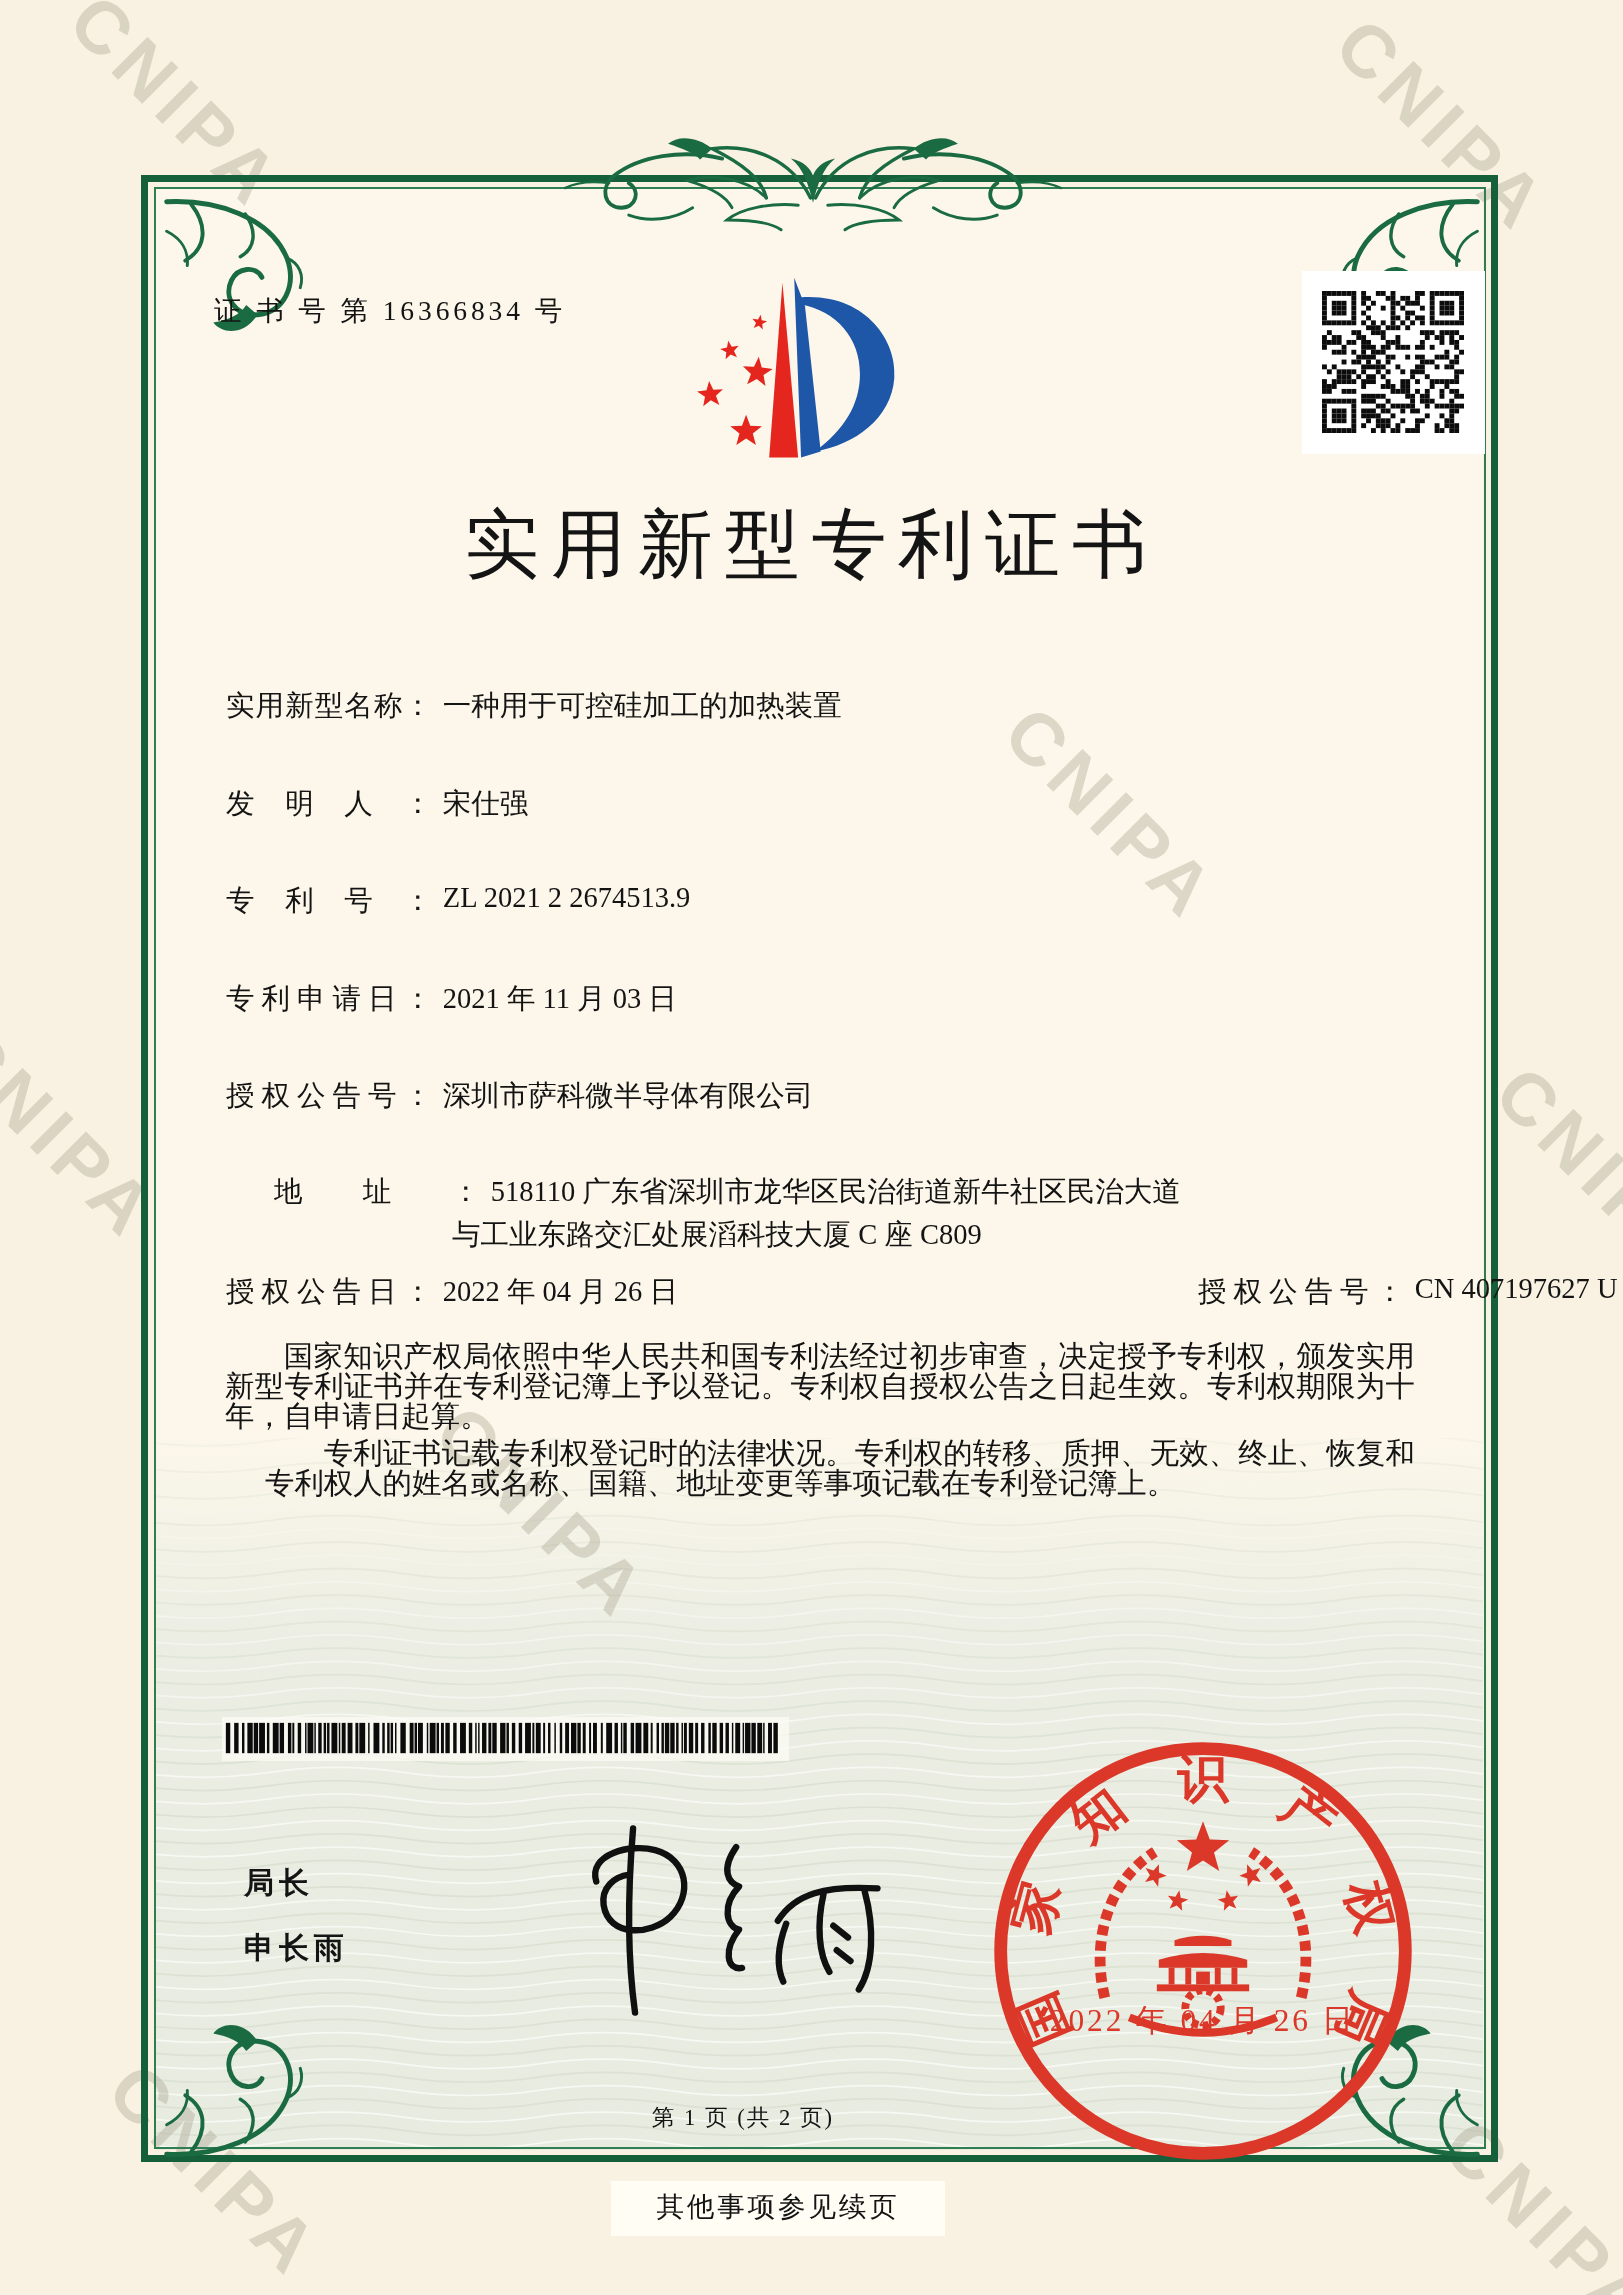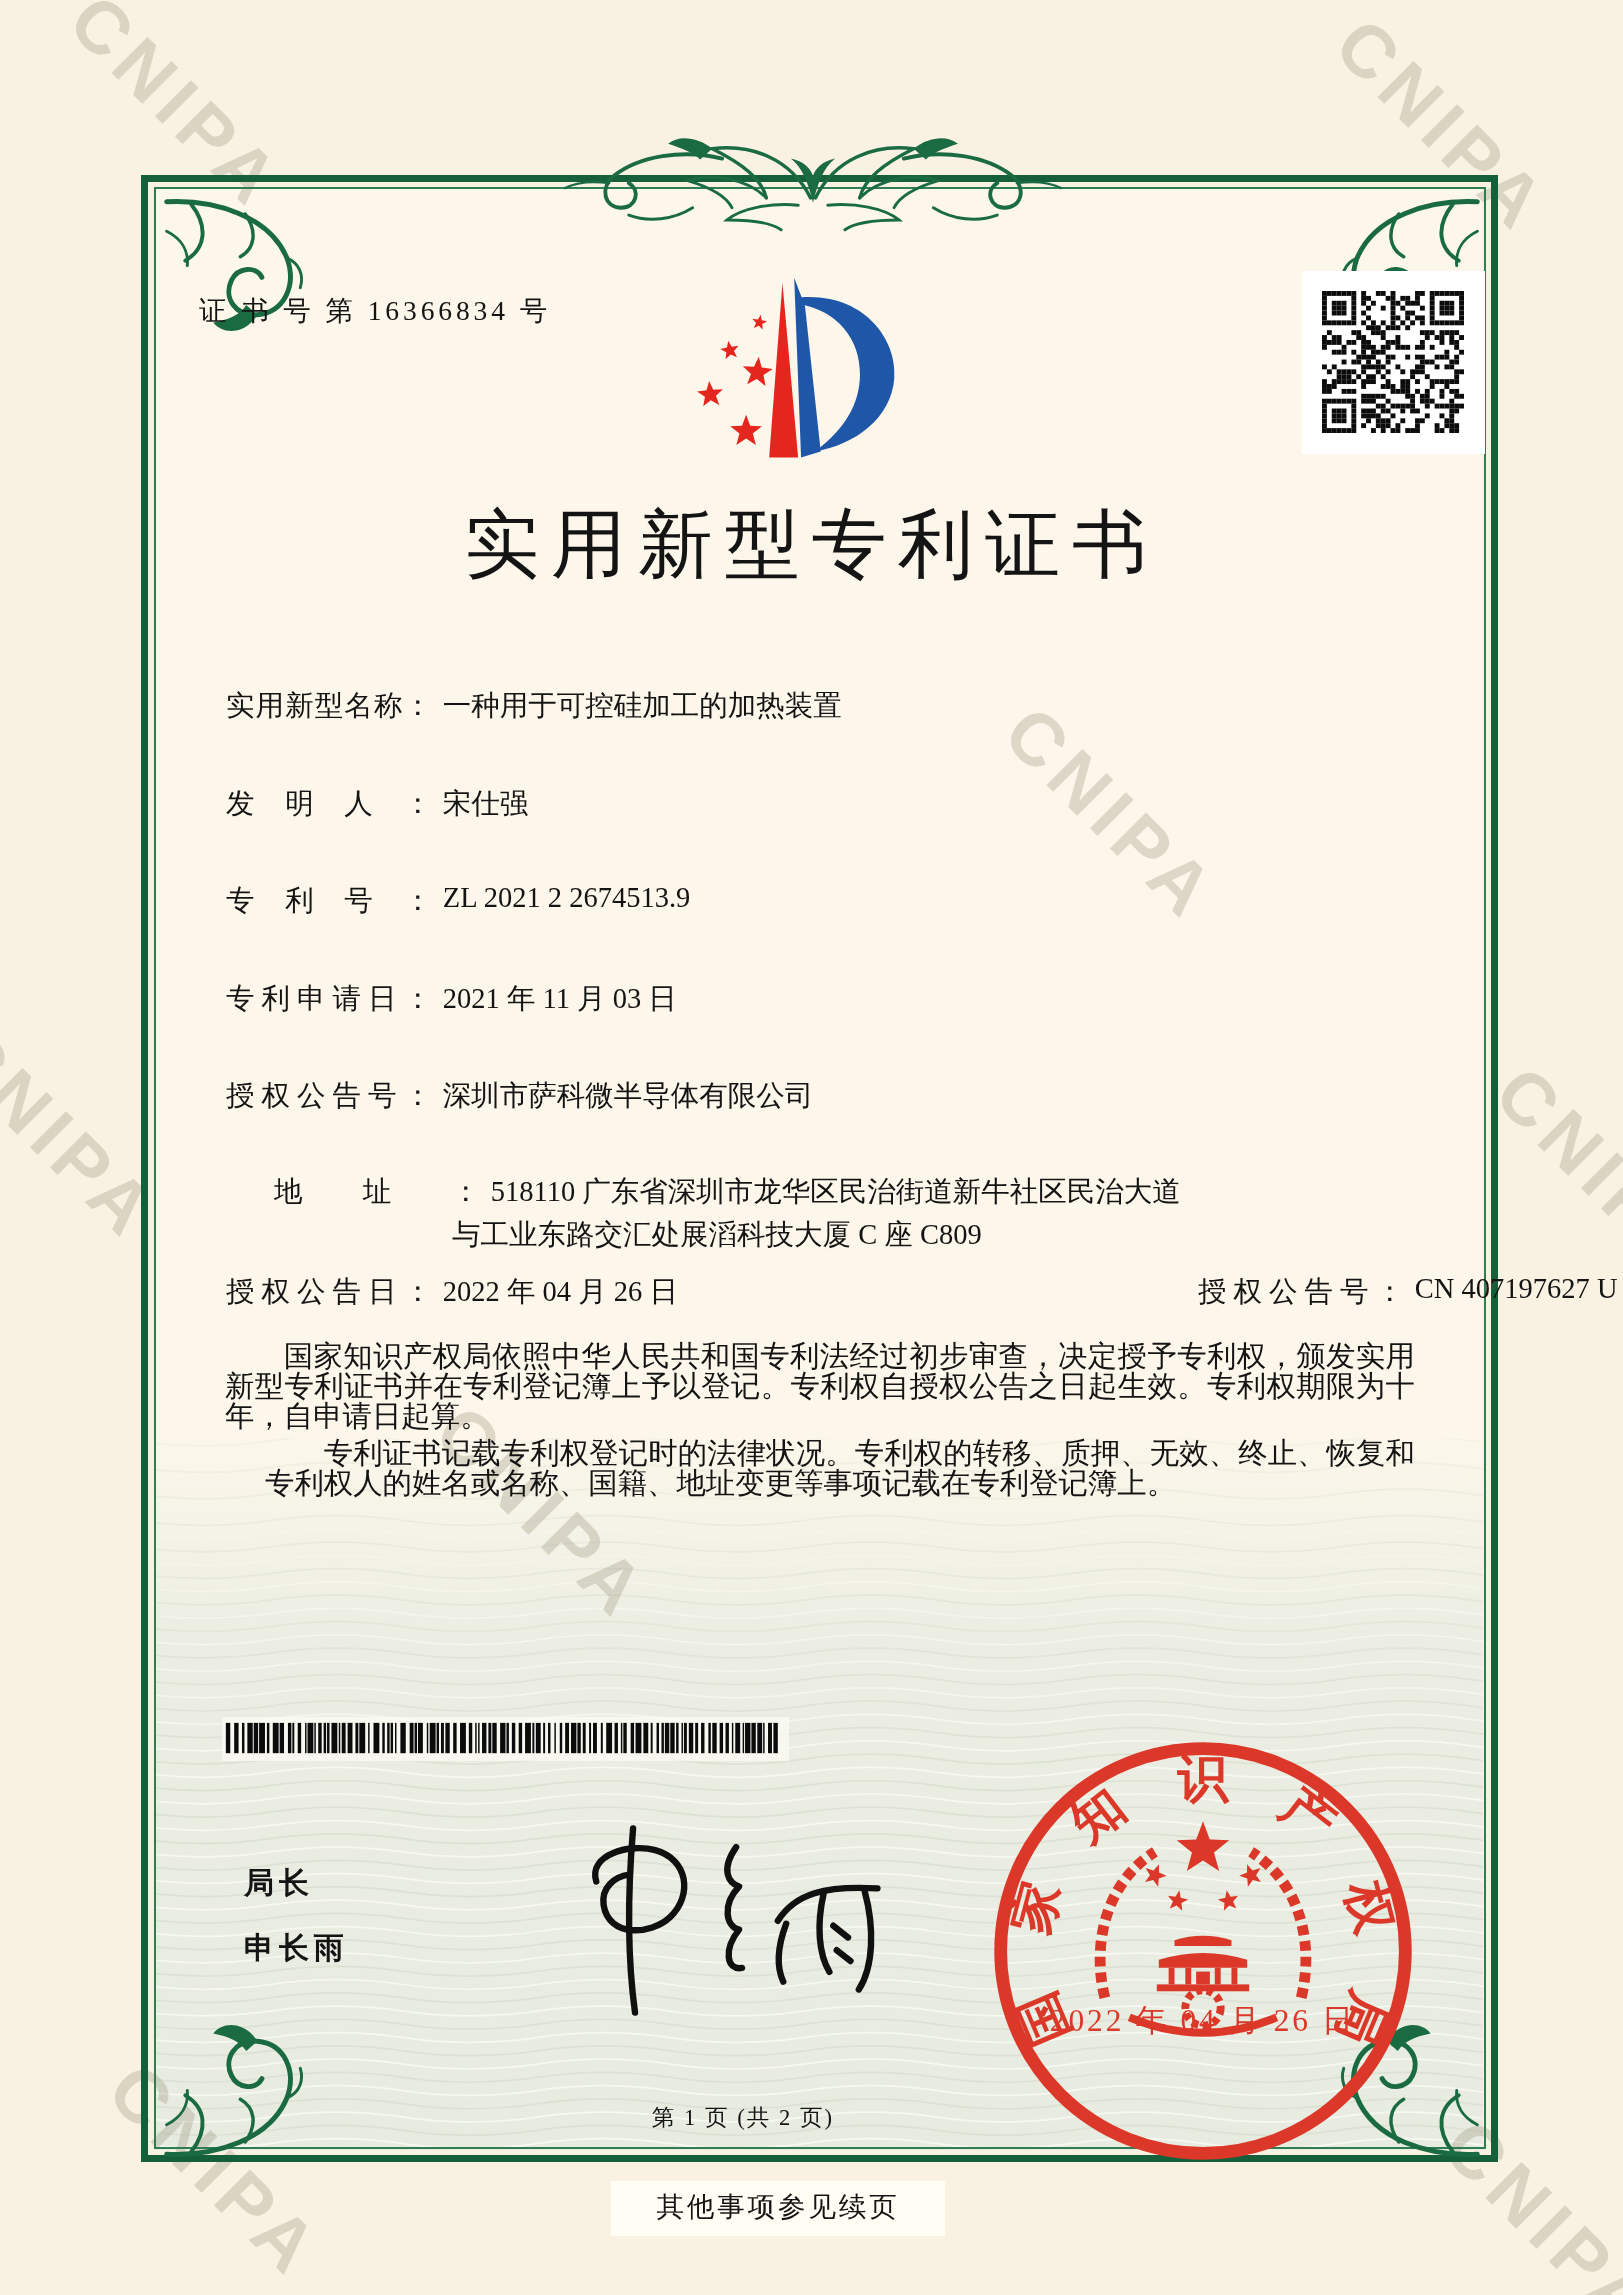--- a/index.html
+++ b/index.html
@@ -6,21 +6,21 @@
   .page{position:relative;width:1623px;height:2295px;background:#f9f2e2;overflow:hidden;
         font-family:"Liberation Serif","DejaVu Serif",serif;color:#141414;}
   .paper-inner{position:absolute;left:156px;top:189px;width:1327px;height:1957px;background:#fcf7ea;}
   .waves{position:absolute;left:156px;top:1438px;width:1327px;height:712px;}
   .wm-layer{position:absolute;inset:0;pointer-events:none;}
   .wm{position:absolute;font-family:"Liberation Sans","DejaVu Sans",sans-serif;font-weight:bold;
       font-size:74px;letter-spacing:7.9px;color:rgba(168,162,142,0.38);transform:rotate(45deg);white-space:nowrap;}
   .frame-outer{position:absolute;left:141px;top:175px;width:1357px;height:1987px;border:7.9px solid #15603a;box-sizing:border-box;}
   .frame-inner{position:absolute;left:154px;top:187px;width:1332px;height:1962px;border:2.5px solid #2e7e52;box-sizing:border-box;}
   .ornament{position:absolute;}
-  .cert-no{position:absolute;left:199px;top:293px;font-size:27.5px;letter-spacing:3.9px;}
+  .cert-no{position:absolute;left:214px;top:293px;font-size:27.5px;letter-spacing:3.9px;}
   .logo{position:absolute;left:697px;top:267px;}
   .qr-box{position:absolute;left:1302px;top:271px;width:183px;height:183px;background:#ffffff;}
   .qr{position:absolute;left:1322px;top:291px;}
   .title{position:absolute;left:0;top:495px;width:1623px;text-align:center;
          font-size:75px;font-weight:normal;letter-spacing:11.8px;}
   .field-row{position:absolute;left:226px;font-size:28.5px;white-space:nowrap;}
   .flabel{display:inline-block;width:206px;text-align:justify;text-align-last:justify;vertical-align:top;}
   .fvalue{margin-left:10.8px;}
   .addr2{position:absolute;left:452px;top:1216px;font-size:28.5px;white-space:nowrap;}
   .grant2{position:absolute;left:972px;top:0;}

